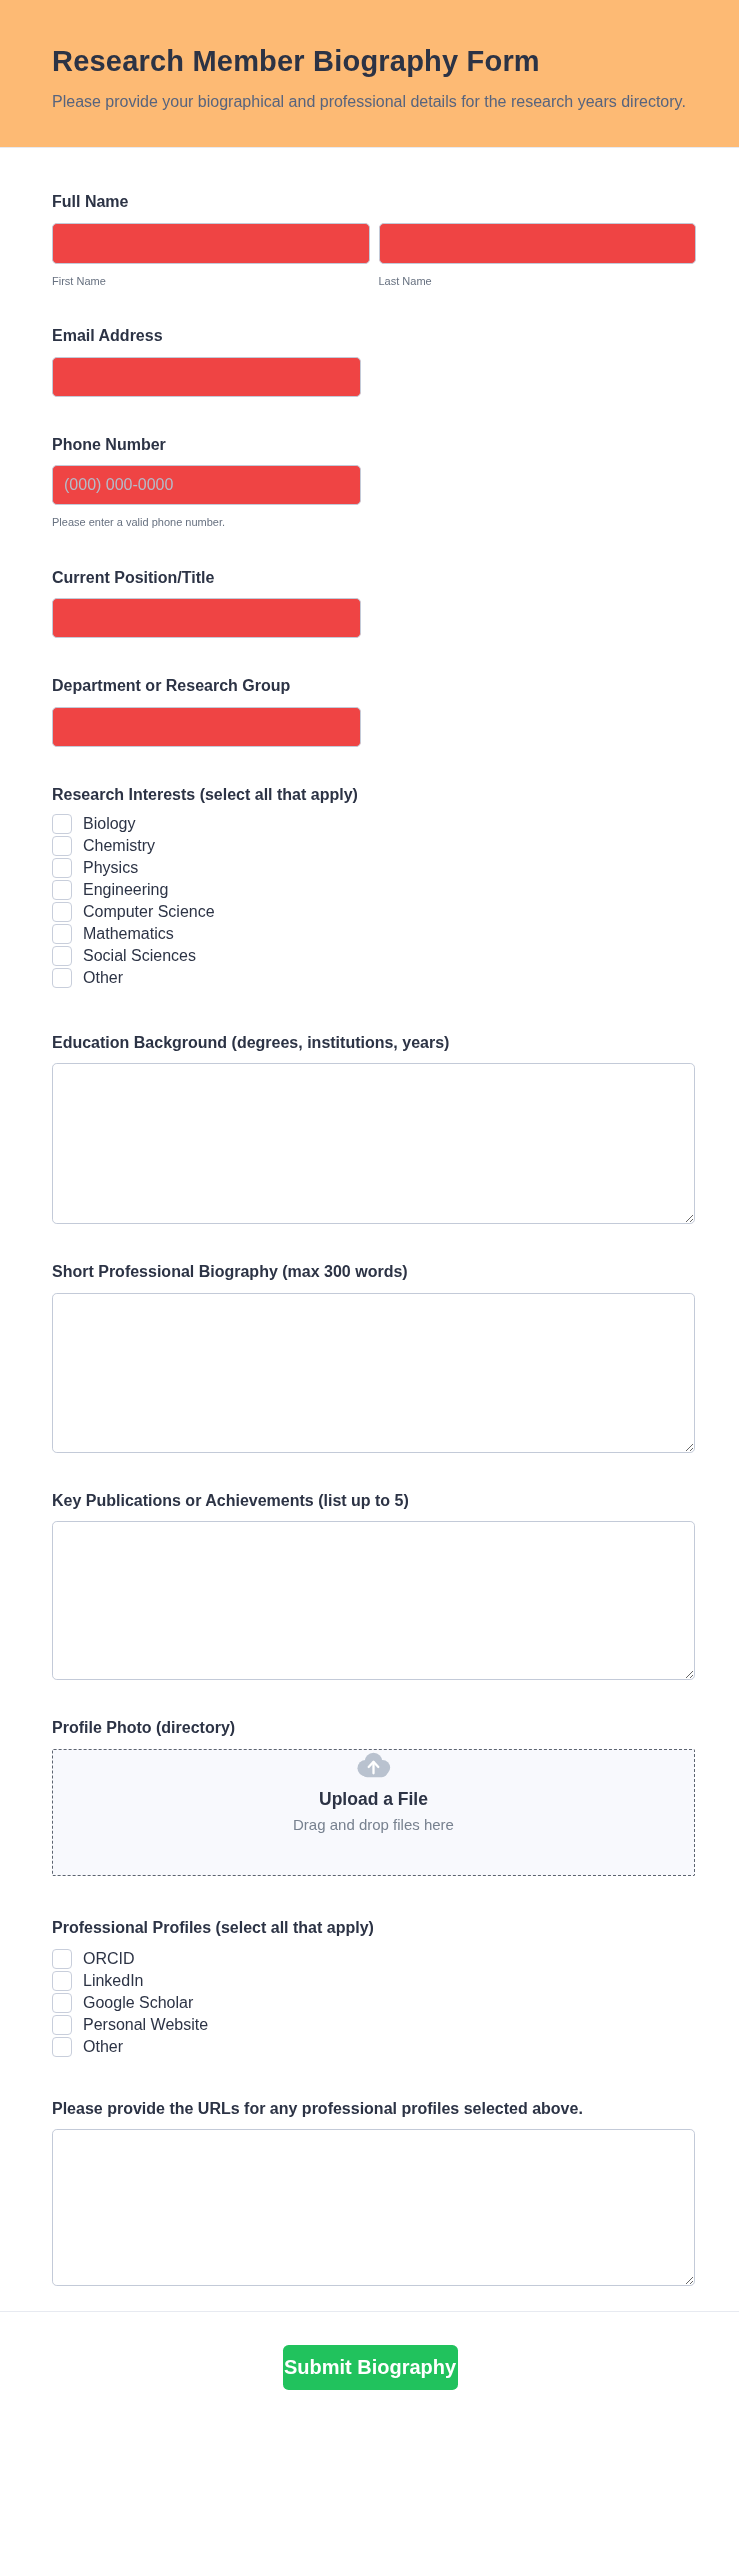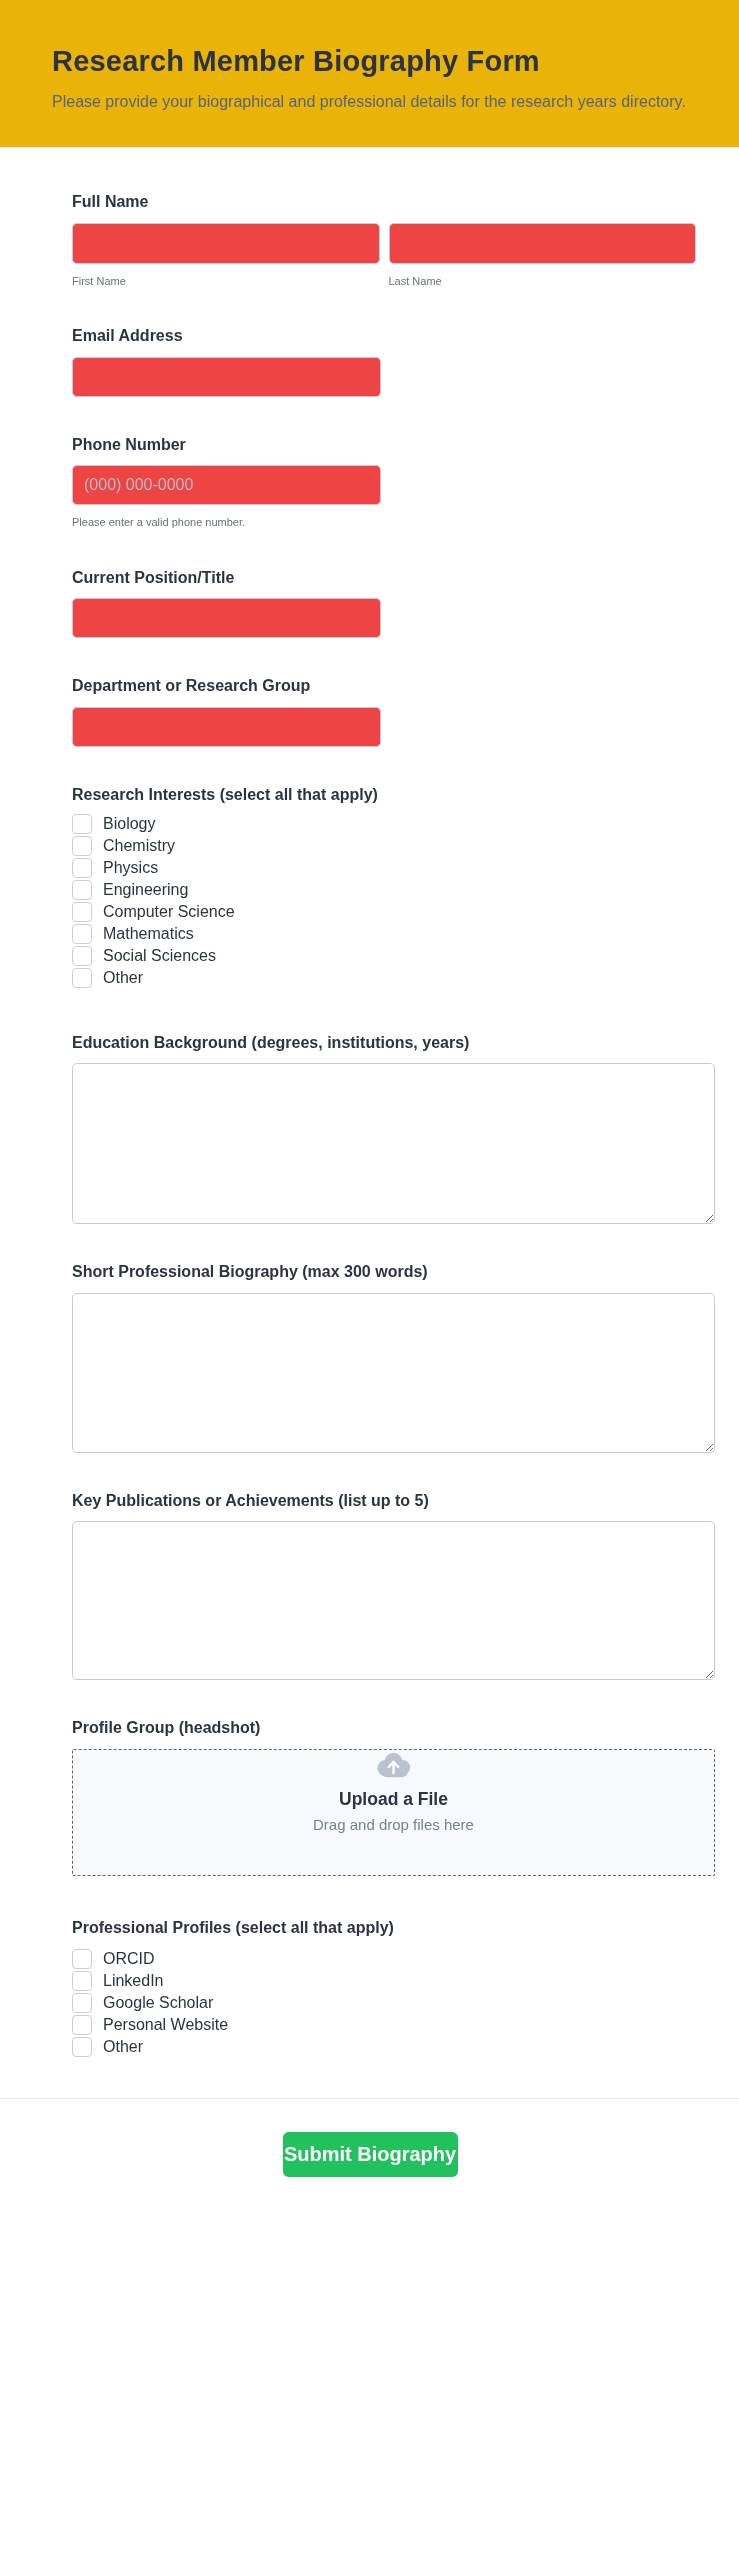--- a/index.html
+++ b/index.html
@@ -5,36 +5,36 @@
   * { margin: 0; padding: 0; box-sizing: border-box; }
   html, body { background: #ffffff; }
   body {
     width: 740px;
     font-family: "Liberation Sans", sans-serif;
     color: #2c3345;
   }
   .form-header {
     padding: 45px 52px 33px 52px;
     border-bottom: 0.8px solid #e7eaf1;
-    background: #eab308;
+    background: #fdba74;
   }
   .form-title {
     font-size: 29px;
     font-weight: 700;
     color: #2c3345;
     letter-spacing: 0.2px;
   }
   .form-subtitle {
     margin-top: 11px;
     font-size: 16px;
     line-height: 25px;
     color: #57647e;
     max-width: 646px;
   }
-  .form-body { padding: 43px 44px 0 72px; }
+  .form-body { padding: 43px 44px 0 52px; }
   .field { margin-bottom: 37px; }
   .field-label {
     font-size: 16px;
     line-height: 22px;
     font-weight: 600;
     color: #2c3345;
     margin-bottom: 9.5px;
   }
   .name-row { display: flex; gap: 9px; }
   .name-col { flex: 1; }
@@ -219,21 +219,21 @@
     <div class="field-label">Short Professional Biography (max 300 words)</div>
     <textarea class="big-textarea ta-201" style=""></textarea>
   </section>
 
   <section class="field">
     <div class="field-label">Key Publications or Achievements (list up to 5)</div>
     <textarea class="big-textarea ta-200" style=""></textarea>
   </section>
 
   <section class="field f10">
-    <div class="field-label">Profile Group (headshot)</div>
+    <div class="field-label">Profile Photo (directory)</div>
     <div class="upload-box">
       <span class="upload-icon">
         <svg width="41" height="30" viewBox="0 0 64 46">
           <g fill="#b9c2cf">
             <circle cx="20" cy="28" r="13"></circle>
             <circle cx="32" cy="18" r="14"></circle>
             <circle cx="46" cy="27" r="12"></circle>
             <rect x="13" y="24" width="41" height="18" rx="9"></rect>
           </g>
           <g stroke="#ffffff" stroke-width="3.6" fill="none" stroke-linecap="round" stroke-linejoin="round">
@@ -266,19 +266,23 @@
         <span class="checkbox"></span>
         <span class="option-label">Personal Website</span>
       </div>
       <div class="option-row">
         <span class="checkbox"></span>
         <span class="option-label">Other</span>
       </div>
     </div>
   </section>
 
+  <section class="field f12">
+    <div class="field-label">Please provide the URLs for any professional profiles selected above.</div>
+    <textarea class="big-textarea ta-197" style=""></textarea>
+  </section>
 
 </main>
 
 <footer class="submit-bar">
   <button class="submit-button">Submit Biography</button>
 </footer>
 
 
 </body></html>

